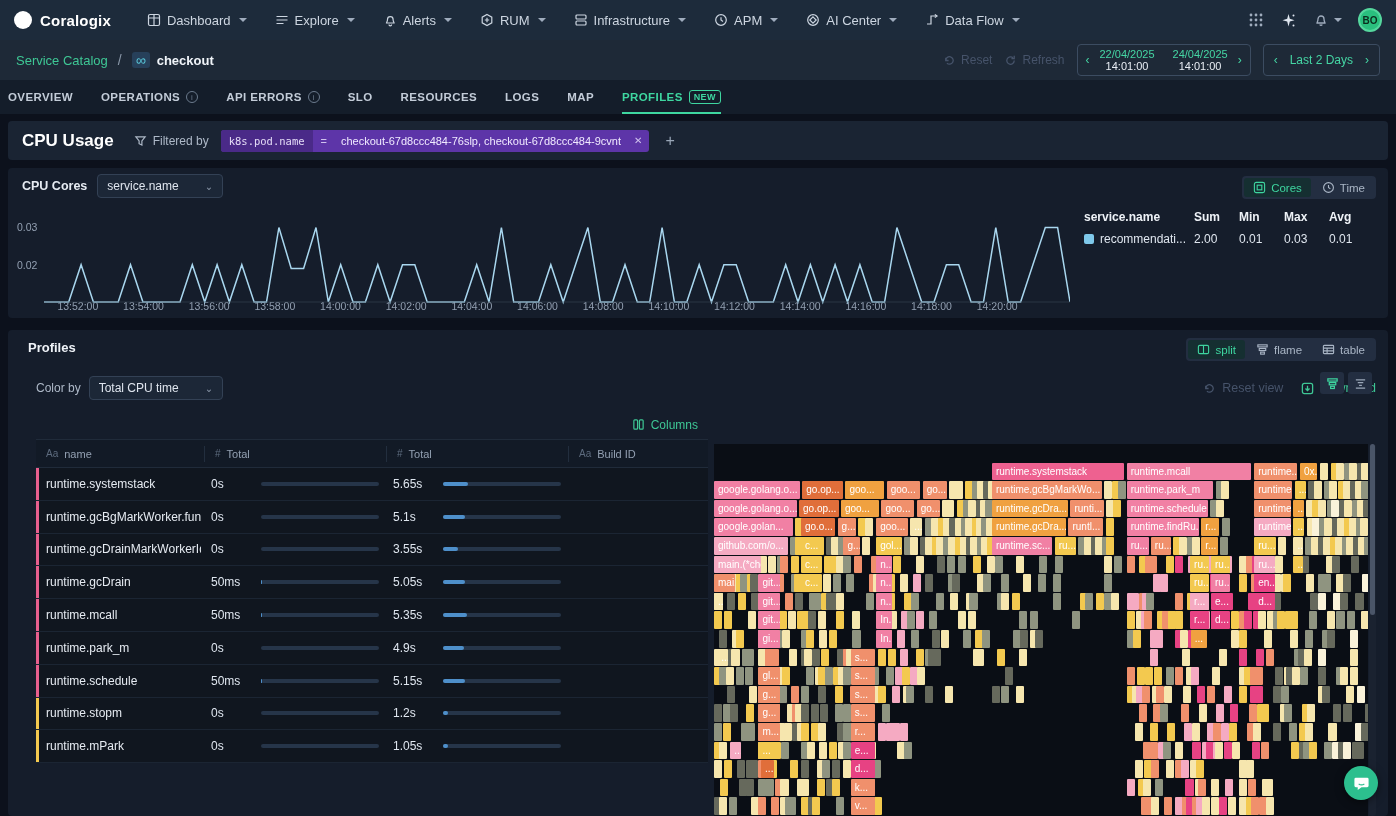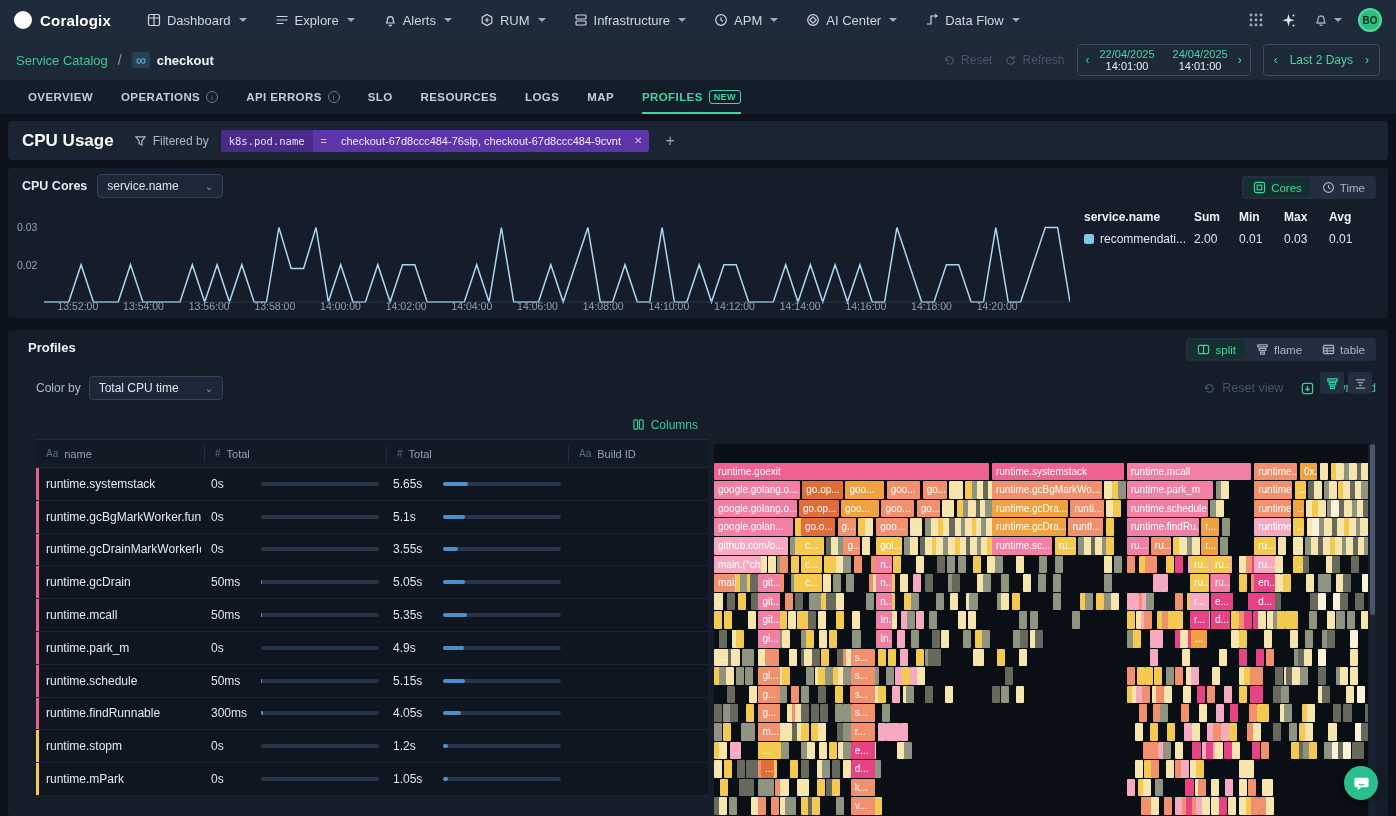--- a/index.html
+++ b/index.html
@@ -30,21 +30,21 @@
   .dim-btn { color:#46536a; font-size:12px; display:flex; align-items:center; gap:5px; }
   .range-box { border:1px solid #3c4c61; border-radius:4px; height:32px; display:flex; align-items:center; padding:0 8px; gap:10px; background:#1e2937; }
   .range-dates { display:flex; gap:18px; text-align:center; }
   .rd-col { display:flex; flex-direction:column; line-height:12px; }
   .rd-date { color:#45d6a4; font-size:11px; }
   .rd-time { color:#e8edf4; font-size:11px; }
   .chev { color:#45d6a4; font-size:12px; cursor:pointer; }
   .quick-box { border:1px solid #3c4c61; border-radius:4px; height:32px; display:flex; align-items:center; gap:12px; padding:0 10px; color:#45d6a4; font-size:12px; }
 
   
-  .tabbar { position:absolute; left:0; top:80px; width:1396px; height:34px; background:#141d2a; display:flex; align-items:flex-start; padding:0 28px; gap:28px; }
+  .tabbar { position:absolute; left:0; top:80px; width:1396px; height:34px; background:#141d2a; display:flex; align-items:flex-start; padding:0 8px; gap:28px; }
   .tab { color:#c3ccd8; font-size:11.5px; font-weight:bold; letter-spacing:.4px; padding:10px 0 8px 0; display:flex; align-items:center; gap:6px; cursor:pointer; border-bottom:2px solid transparent; height:34px; }
   .tab .info { color:#6b7a8d; border:1px solid #6b7a8d; border-radius:50%; width:12px; height:12px; font-size:8px; display:flex; align-items:center; justify-content:center; font-weight:normal; }
   .tab.active { color:#3ed6a0; border-bottom-color:#3ed6a0; }
   .tab .new-badge { color:#3ed6a0; border:1px solid #3ed6a0; border-radius:3px; font-size:9px; padding:1px 4px; font-weight:bold; }
 
   
   .band { position:absolute; left:8px; top:121px; width:1380px; height:39px; background:#1a2433; border-radius:4px; display:flex; align-items:center; padding:0 14px; gap:12px; }
   .band-title { font-size:17px; font-weight:bold; color:#ffffff; margin-right:8px; }
   .filterlabel { color:#aeb9c8; font-size:12px; display:flex; align-items:center; gap:6px; }
   .chip { display:flex; align-items:center; background:#5d35a8; border-radius:3px; overflow:hidden; height:22px; font-size:11px; }
@@ -552,33 +552,20 @@
             <span class="bar">
               <span class="bar-fill" style="width:0.5%"></span>
             </span>
             <span class="td-gap"></span>
             <span class="td-val">5.15s</span>
             <span class="bar">
               <span class="bar-fill" style="width:19%"></span>
             </span>
           </div>
           <div class="trow">
-            <span class="stripe" style="background:#e85f8e"></span>
-            <span class="td-name">runtime.findRunnable</span>
-            <span class="td-val">300ms</span>
-            <span class="bar">
-              <span class="bar-fill" style="width:2%"></span>
-            </span>
-            <span class="td-gap"></span>
-            <span class="td-val">4.05s</span>
-            <span class="bar">
-              <span class="bar-fill" style="width:15%"></span>
-            </span>
-          </div>
-          <div class="trow">
             <span class="stripe" style="background:#f3c94f"></span>
             <span class="td-name">runtime.stopm</span>
             <span class="td-val">0s</span>
             <span class="bar">
               <span class="bar-fill" style="width:0%"></span>
             </span>
             <span class="td-gap"></span>
             <span class="td-val">1.2s</span>
             <span class="bar">
               <span class="bar-fill" style="width:4.5%"></span>
@@ -609,21 +596,20 @@
               <rect x="5" y="10" width="4" height="2.4"></rect>
             </svg>
         </span>
         <span class="ftool">
           <svg width="13" height="13" viewBox="0 0 14 14" fill="none" stroke="currentColor" stroke-width="1.3">
               <path d="M2 3 h10 M4 6 h6 M5.5 9 h3 M2 12 h10"></path>
             </svg>
         </span>
       </div>
       <div id="flame">
-          <div class="fcell" style="left: 0%; width: calc(42.2% - 1px); top: 18.6px; background: rgb(238, 97, 144);">runtime.goexit</div>
           <div class="fcell" style="left: 42.5%; width: calc(20.3% - 1px); top: 18.6px; background: rgb(238, 97, 144);">runtime.systemstack</div>
           <div class="fcell" style="left: 63.1%; width: calc(19.2% - 1px); top: 18.6px; background: rgb(241, 128, 164);">runtime.mcall</div>
           <div class="fcell" style="left: 82.6%; width: calc(6.7% - 1px); top: 18.6px; background: rgb(240, 144, 108);">runtime....</div>
           <div class="fcell" style="left: 89.6%; width: calc(2.8% - 1px); top: 18.6px; background: rgb(240, 161, 64);">0x...</div>
           <div class="fcell" style="left: 92.7%; width: calc(1.4% - 1px); top: 18.6px; background: rgb(246, 230, 174);"></div>
           <div class="fcell" style="left: 94.3%; width: calc(0.6% - 1px); top: 18.6px; background: rgb(243, 201, 79);"></div>
           <div class="fcell" style="left: 95.1%; width: calc(1.1% - 1px); top: 18.6px; background: rgb(246, 230, 174);"></div>
           <div class="fcell" style="left: 96.4%; width: calc(0.5% - 1px); top: 18.6px; background: rgb(143, 148, 128);"></div>
           <div class="fcell" style="left: 97.1%; width: calc(1% - 1px); top: 18.6px; background: rgb(246, 230, 174);"></div>
           <div class="fcell" style="left: 98.3%; width: calc(0.5% - 1px); top: 18.6px; background: rgb(102, 105, 92);"></div>

